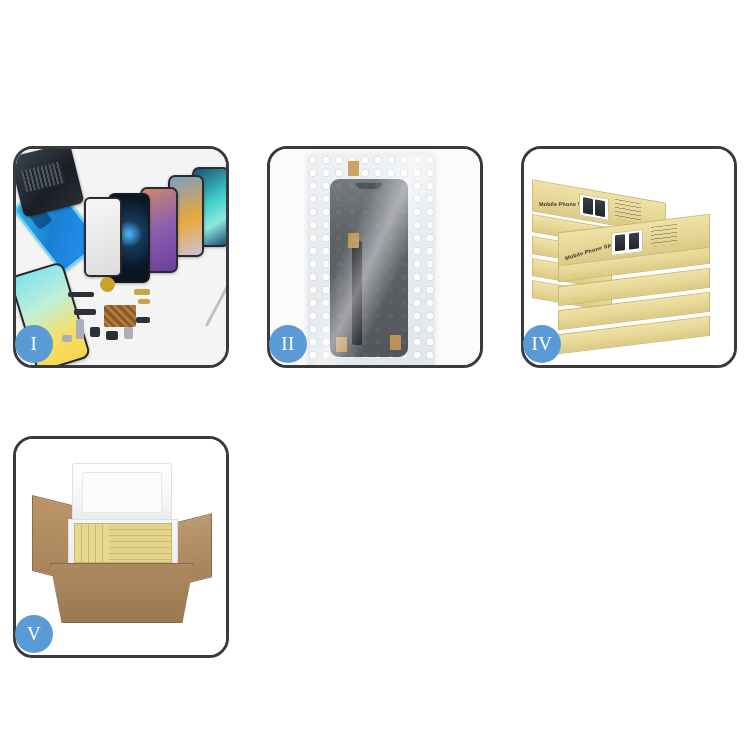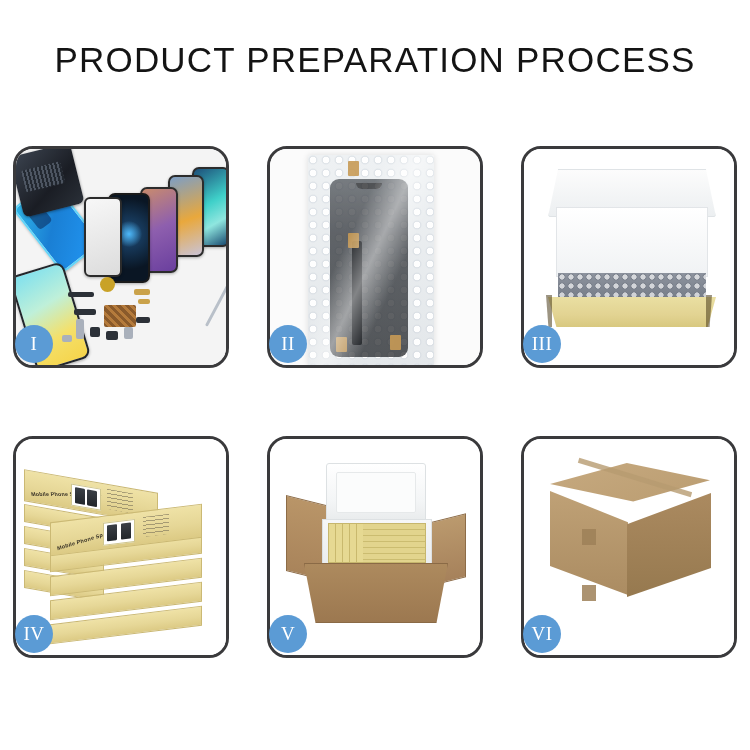--- a/index.html
+++ b/index.html
@@ -375,21 +375,20 @@
   }
   .c6-tape{
     position:absolute; width:14px; height:16px;
     background:#9d8058; opacity:.85;
   }
 </style>
 </head>
 <body>
 
 <div class="header">
-  <h1 class="title">PRODUCT PREPARATION PROCESS</h1>
 </div>
 
 <div class="grid">
 
   <div class="panel">
     <div class="panel-inner">
       <div class="p1-bg"></div>
       <div class="phone ph-back"></div>
       <div class="phone ph-teal"></div>
       <div class="phone ph-orange"></div>
@@ -424,32 +423,20 @@
         <div class="tape" style="left:40px;top:6px;"></div>
         <div class="tape" style="left:40px;top:78px;"></div>
         <div class="tape" style="left:28px;top:182px;"></div>
         <div class="tape" style="left:82px;top:180px;"></div>
         <div class="sheen"></div>
       </div>
     </div>
     <div class="badge">II</div>
   </div>
 
-  <div class="panel">
-    <div class="panel-inner">
-      <div class="p3-bg"></div>
-      <div class="box3-lid"></div>
-      <div class="box3-foam"></div>
-      <div class="box3-bubble"></div>
-      <div class="box3-front"></div>
-      <div class="box3-edgeL"></div>
-      <div class="box3-edgeR"></div>
-    </div>
-    <div class="badge">III</div>
-  </div>
 
   <div class="panel">
     <div class="panel-inner">
       <div class="p4-bg"></div>
 
       <div class="stackbox" style="left:8px;top:72px;width:78px;height:16px;transform:skewY(10deg);"></div>
       <div class="stackbox" style="left:8px;top:94px;width:78px;height:16px;transform:skewY(10deg);"></div>
       <div class="stackbox" style="left:8px;top:116px;width:78px;height:16px;transform:skewY(10deg);"></div>
       <div class="stackbox" style="left:8px;top:138px;width:78px;height:16px;transform:skewY(10deg);"></div>
 
@@ -489,26 +476,14 @@
       <div class="flapL"></div>
       <div class="flapR"></div>
       <div class="foam-lid"></div>
       <div class="foam-body"></div>
       <div class="yel-rows"></div>
       <div class="carton-front"></div>
     </div>
     <div class="badge">V</div>
   </div>
 
-  <div class="panel">
-    <div class="panel-inner">
-      <div class="p6-bg"></div>
-      <div class="c6-top"></div>
-      <div class="c6-left"></div>
-      <div class="c6-right"></div>
-      <div class="c6-seam"></div>
-      <div class="c6-tape" style="left:58px;top:90px;"></div>
-      <div class="c6-tape" style="left:58px;top:146px;"></div>
-    </div>
-    <div class="badge">VI</div>
-  </div>
 
 </div>
 
 </body></html>

